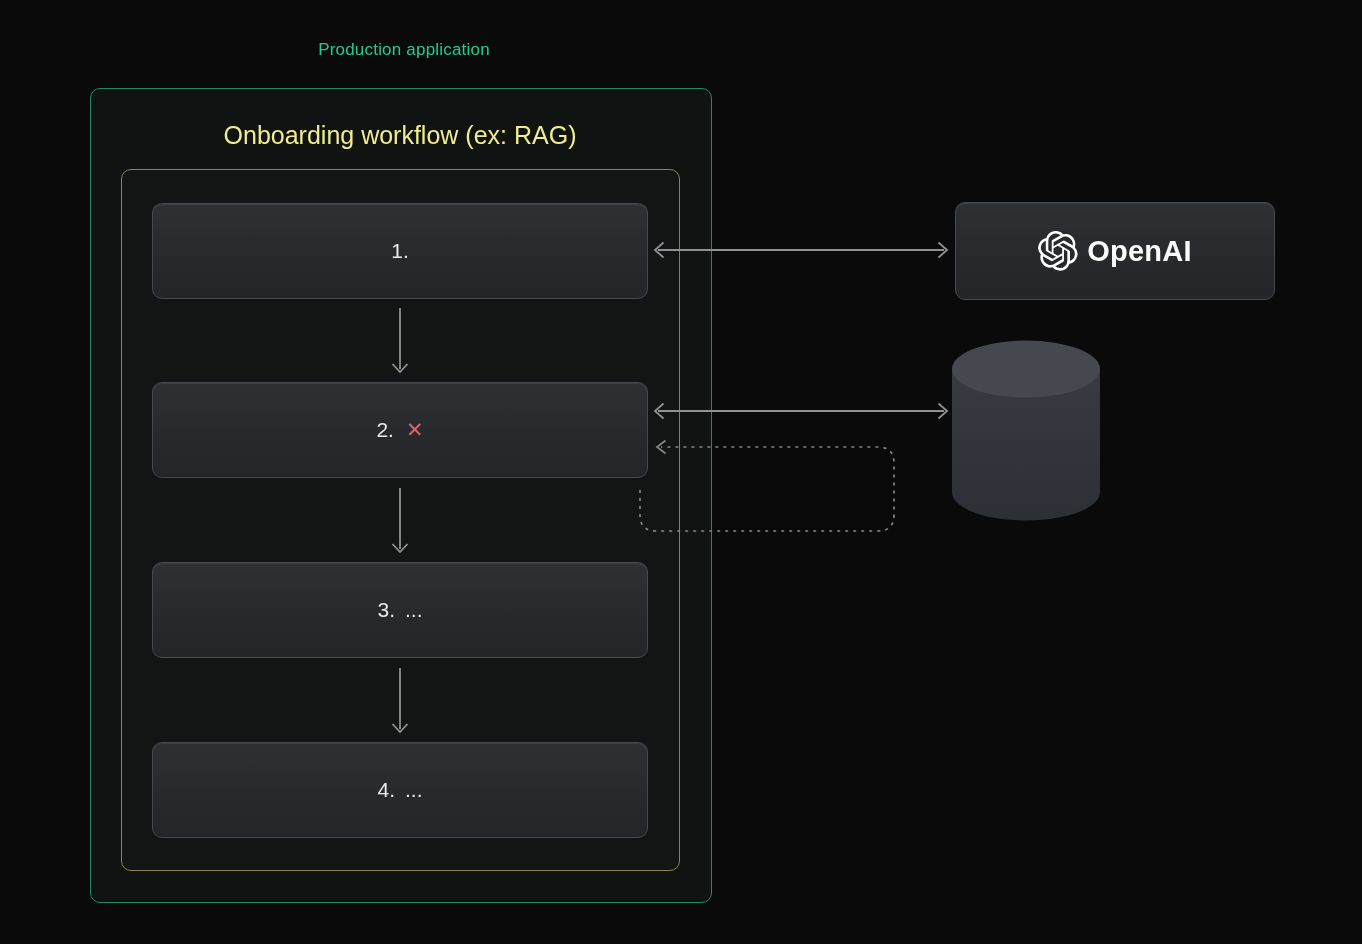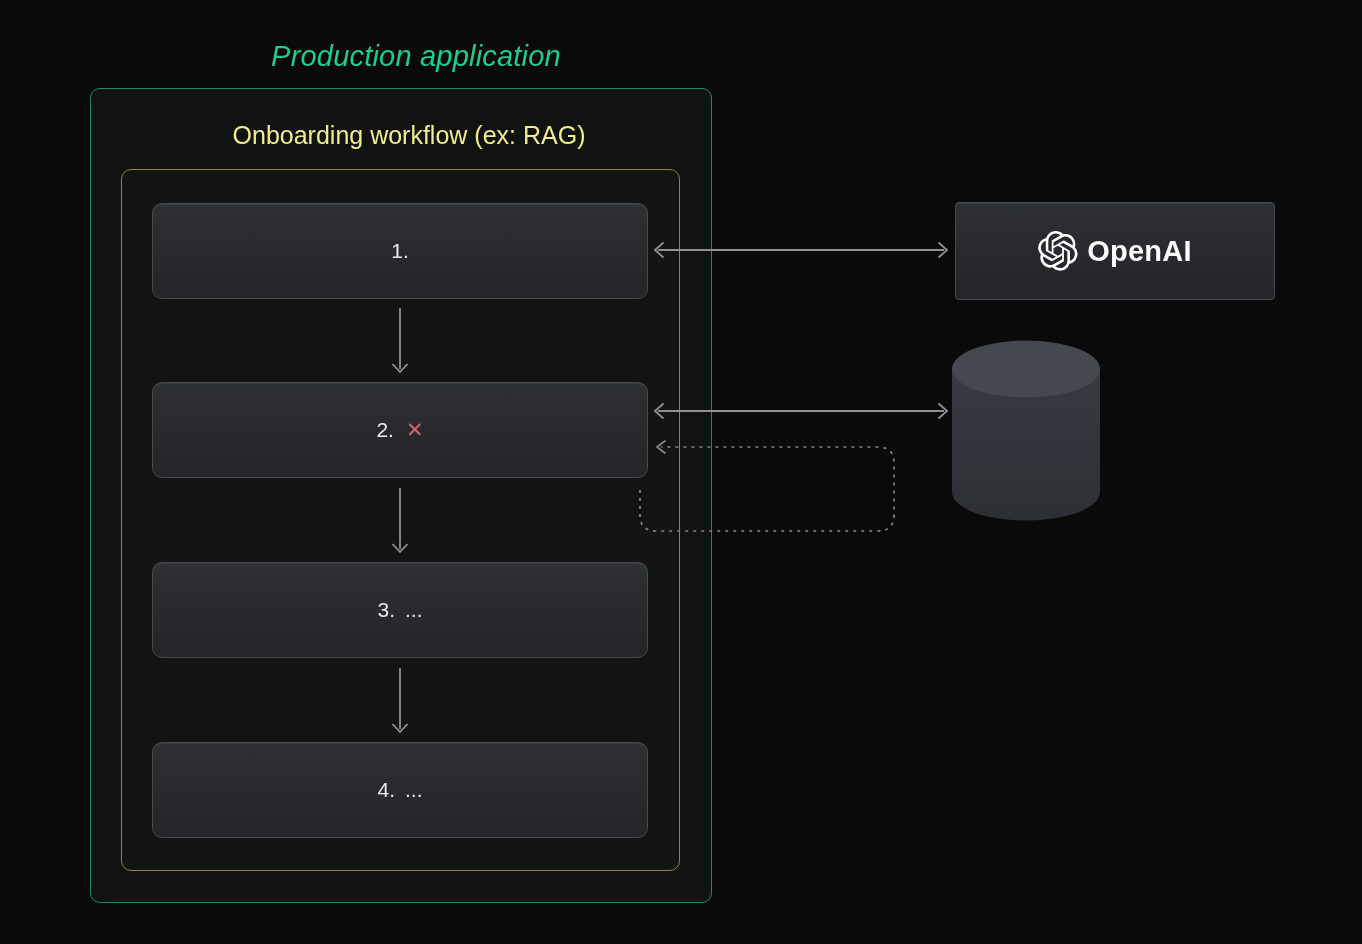--- a/index.html
+++ b/index.html
@@ -11,40 +11,38 @@
   .canvas {
     position: relative;
     width: 1362px;
     height: 944px;
     background: #0a0a0b;
     overflow: hidden;
   }
   .abs { position: absolute; }
 
   .prod-title {
-    left: 16px; top: 40px; width: 800px;
+    left: 4px; top: 40px; width: 800px;
     text-align: center;
-    font-size: 29px;
+    font-size: 17px;
     color: #20cd8d;
     letter-spacing: 0.2px;
-    font-style: italic;
   }
   .green-container {
     left: 90px; top: 88px;
     width: 620px; height: 813px;
     border: 1px solid #1f8a62;
     border-radius: 10px;
     background: #111312;
   }
   .workflow-title {
     left: 90px; top: 121px; width: 620px;
     text-align: center;
     font-size: 25px;
     color: #efed90;
-    padding-left: 9px;
   }
   .yellow-container {
     left: 121px; top: 169px;
     width: 557px; height: 700px;
     border: 1px solid #8b8548;
     border-radius: 10px;
     background: rgba(255,255,255,0.012);
   }
 
   .step-box {
@@ -66,21 +64,21 @@
     font-size: 21px;
     font-weight: 700;
     margin-left: 2px;
   }
   .step-box .err:empty { display: none; }
 
   .openai-box {
     left: 955px; top: 202px;
     width: 318px; height: 96px;
     border: 1px solid #46494d;
-    border-radius: 4px;
+    border-radius: 10px;
     background: linear-gradient(180deg, #2e3134 0%, #27292c 55%, #232528 100%);
     box-shadow: inset 0 1px 0 rgba(255,255,255,0.07);
     display: flex;
     align-items: center;
     justify-content: center;
     gap: 9px;
   }
   .openai-label {
     color: #fbfbfb;
     font-size: 29px;

